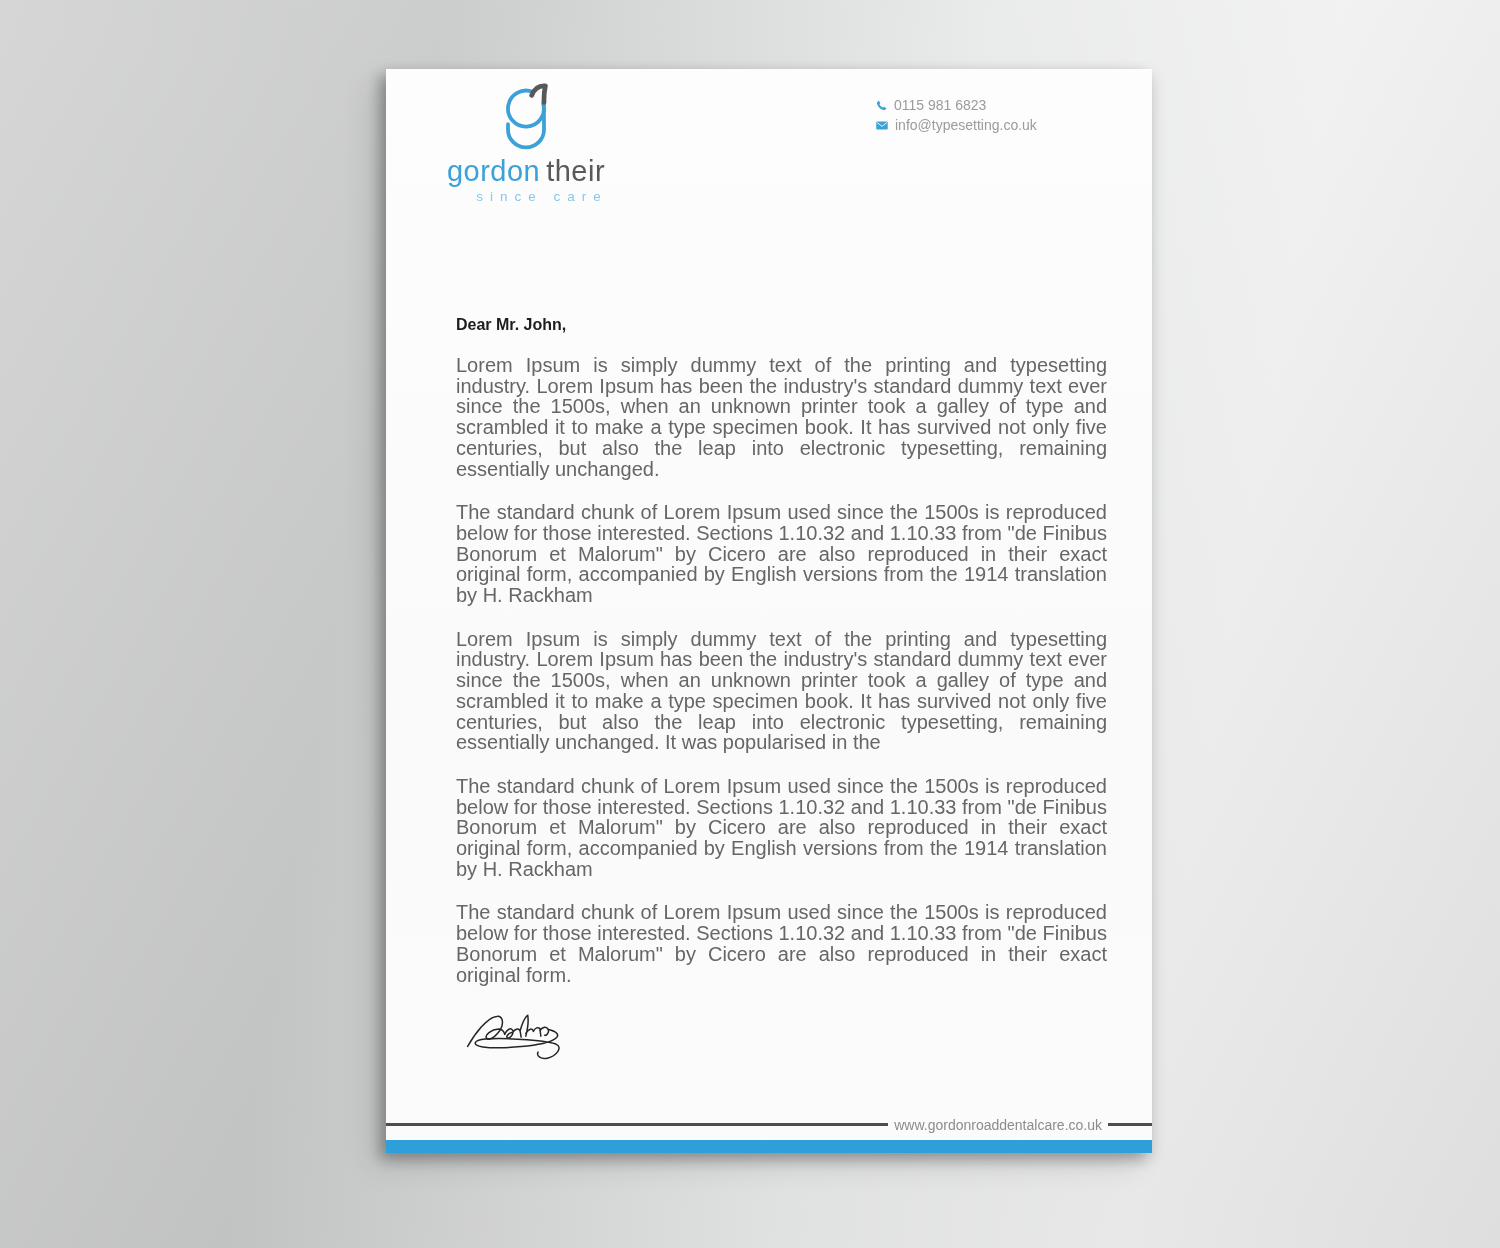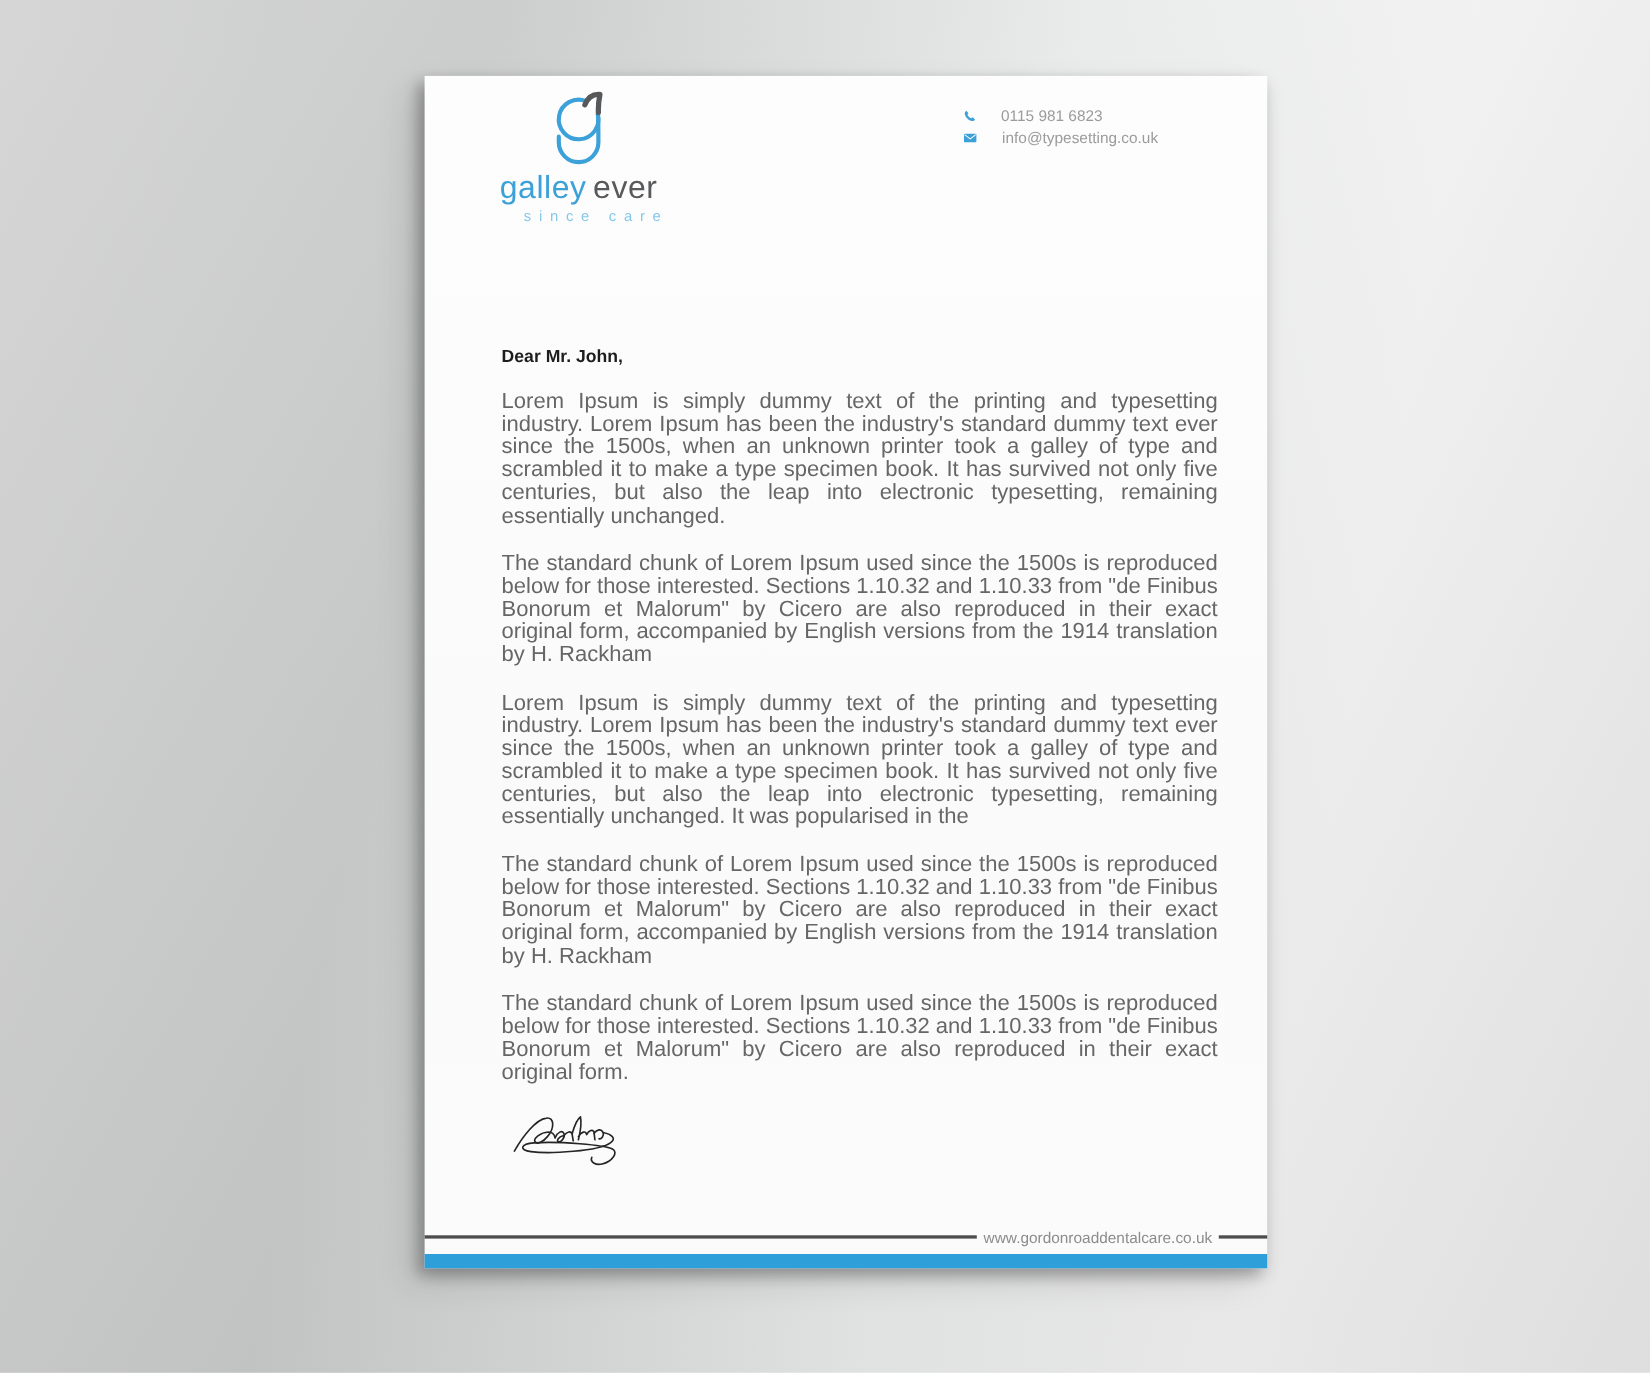--- a/index.html
+++ b/index.html
@@ -59,21 +59,21 @@
   .contact-block {
     position: absolute;
     left: 490px;
     top: 27px;
     font-size: 14px;
     color: #9b9b9b;
   }
   .contact-row {
     display: flex;
     align-items: center;
-    gap: 23px;
+    gap: 7px;
     line-height: 19px;
   }
   .contact-row + .contact-row { margin-top: 1px; }
   .contact-icon { flex: 0 0 auto; display: inline-flex; }
   .address-block { margin-top: 9px; line-height: 19px; }
 
   
   .letter-body {
     position: absolute;
     left: 70px;
@@ -128,21 +128,21 @@
     <div class="logo-block">
       <svg class="logo-mark" width="52" height="72" viewBox="0 0 52 76" fill="none" xmlns="http://www.w3.org/2000/svg">
 
         <path d="M 44.35 22.1 A 19 19 0 1 1 33.1 9.4" stroke="#3ba1d8" stroke-width="4" stroke-linecap="round" fill="none"></path>
 
         <path d="M 44.6 21 C 44.9 28 45 36 45 49 A 19 19 0 0 1 7 49 L 7 43.5" stroke="#3ba1d8" stroke-width="4" stroke-linecap="round" fill="none"></path>
 
         <path d="M 32 13 C 34.5 6.5 39.5 2.5 46.5 3 C 45.2 9 44.8 15 45 20.5" stroke="#57585a" stroke-width="5" stroke-linecap="round" stroke-linejoin="round" fill="none"></path>
       </svg>
       <div class="wordmark">
-        <span class="w-blue">galley</span><span class="w-gray">ever</span>
+        <span class="w-blue">gordon</span><span class="w-gray">their</span>
       </div>
       <div class="tagline">since care</div>
     </div>
 
     <div class="contact-block">
       <div class="contact-row">
         <span class="contact-icon">
           <svg width="11" height="11" viewBox="0 0 12 12" xmlns="http://www.w3.org/2000/svg">
             <path d="M2.8 0.8 C1.4 1.5 0.7 3.1 1.4 4.9 C2.4 7.6 4.5 9.7 7.2 10.7 C9 11.4 10.6 10.7 11.3 9.3 L9 7.3 L7.5 8.3 C6 7.6 4.5 6.1 3.8 4.6 L4.8 3.1 Z" fill="#3ba1d8"></path>
           </svg>

